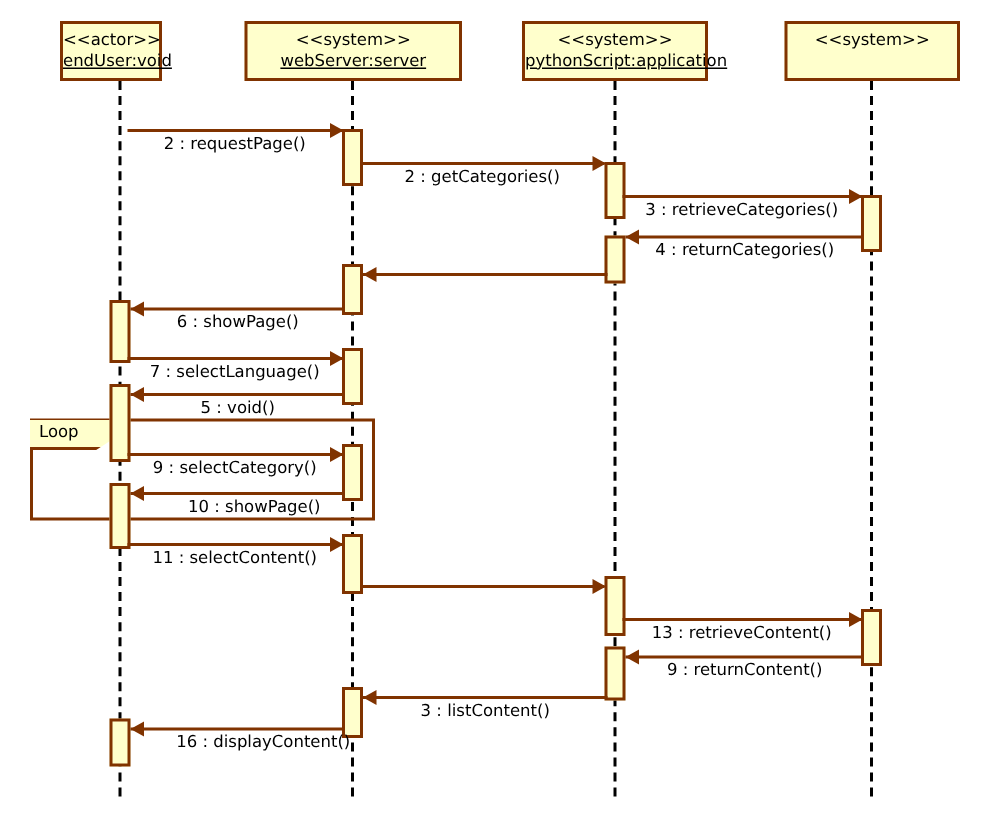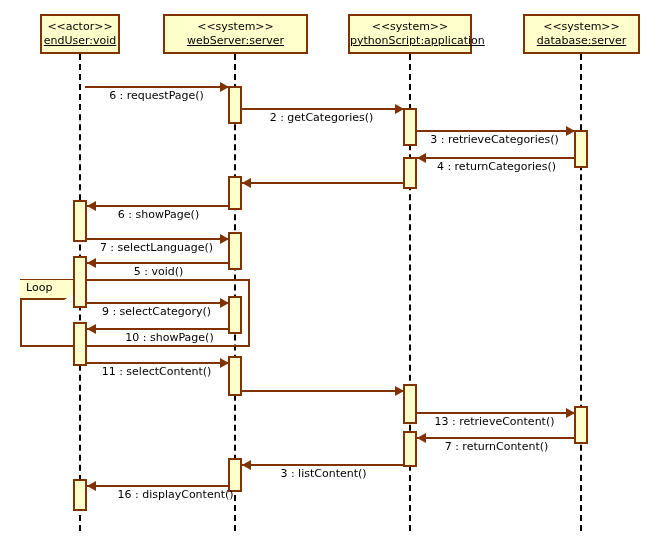--- a/index.html
+++ b/index.html
@@ -107,21 +107,21 @@
     <div class="activation" style="left: 228px; top: 296px; height: 38px;"></div>
     <div class="activation" style="left: 73px; top: 322px; height: 44px;"></div>
     <div class="activation" style="left: 228px; top: 356px; height: 40px;"></div>
     <div class="activation" style="left: 403px; top: 384px; height: 40px;"></div>
     <div class="activation" style="left: 574px; top: 406px; height: 38px;"></div>
     <div class="activation" style="left: 403px; top: 431px; height: 36px;"></div>
     <div class="activation" style="left: 228px; top: 458px; height: 34px;"></div>
     <div class="activation" style="left: 73px; top: 479px; height: 32px;"></div>
     <div class="msg-line" style="left: 85px; top: 86px; width: 143px;"></div>
     <div class="arrow-head right" style="top: 82px; left: 220px;"></div>
-    <div class="msg-label" style="top: 89px; left: 85px; width: 143px;">6 : requestPage()</div>
+    <div class="msg-label" style="top: 89px; left: 85px; width: 143px;">2 : requestPage()</div>
     <div class="msg-line" style="left: 240px; top: 108px; width: 163px;"></div>
     <div class="arrow-head right" style="top: 104px; left: 395px;"></div>
     <div class="msg-label" style="top: 111px; left: 240px; width: 163px;">2 : getCategories()</div>
     <div class="msg-line" style="left: 415px; top: 130px; width: 159px;"></div>
     <div class="arrow-head right" style="top: 126px; left: 566px;"></div>
     <div class="msg-label" style="top: 133px; left: 415px; width: 159px;">3 : retrieveCategories()</div>
     <div class="msg-line" style="left: 417px; top: 157px; width: 159px;"></div>
     <div class="arrow-head left" style="top: 153px; left: 417px;"></div>
     <div class="msg-label" style="top: 160px; left: 417px; width: 159px;">4 : returnCategories()</div>
     <div class="msg-line" style="left: 242px; top: 182px; width: 163px;"></div>
@@ -144,36 +144,35 @@
     <div class="msg-line" style="left: 85px; top: 362px; width: 143px;"></div>
     <div class="arrow-head right" style="top: 358px; left: 220px;"></div>
     <div class="msg-label" style="top: 365px; left: 85px; width: 143px;">11 : selectContent()</div>
     <div class="msg-line" style="left: 240px; top: 390px; width: 163px;"></div>
     <div class="arrow-head right" style="top: 386px; left: 395px;"></div>
     <div class="msg-line" style="left: 415px; top: 412px; width: 159px;"></div>
     <div class="arrow-head right" style="top: 408px; left: 566px;"></div>
     <div class="msg-label" style="top: 415px; left: 415px; width: 159px;">13 : retrieveContent()</div>
     <div class="msg-line" style="left: 417px; top: 437px; width: 159px;"></div>
     <div class="arrow-head left" style="top: 433px; left: 417px;"></div>
-    <div class="msg-label" style="top: 440px; left: 417px; width: 159px;">7 : returnContent()</div>
+    <div class="msg-label" style="top: 440px; left: 417px; width: 159px;">9 : returnContent()</div>
     <div class="msg-line" style="left: 242px; top: 464px; width: 163px;"></div>
     <div class="arrow-head left" style="top: 460px; left: 242px;"></div>
     <div class="msg-label" style="top: 467px; left: 242px; width: 163px;">3 : listContent()</div>
     <div class="msg-line" style="left: 87px; top: 485px; width: 143px;"></div>
     <div class="arrow-head left" style="top: 481px; left: 87px;"></div>
     <div class="msg-label" style="top: 488px; left: 87px; width: 143px; padding-left: 17px;">16 : displayContent()</div>
-    <div class="lifeline-head" style="left: 40px; top: 14px; width: 80px; height: 40px;">
+    <div class="lifeline-head" style="left: 40px; top: 14px; width: 68px; height: 40px;">
       <span class="stereo">&lt;&lt;actor&gt;&gt;</span>
       <span class="iname">endUser:void</span>
     </div>
     <div class="lifeline-head" style="left: 163px; top: 14px; width: 145px; height: 40px;">
       <span class="stereo">&lt;&lt;system&gt;&gt;</span>
       <span class="iname">webServer:server</span>
     </div>
     <div class="lifeline-head" style="left: 348px; top: 14px; width: 124px; height: 40px;">
       <span class="stereo">&lt;&lt;system&gt;&gt;</span>
       <span class="iname">pythonScript:application</span>
     </div>
     <div class="lifeline-head" style="left: 523px; top: 14px; width: 117px; height: 40px;">
       <span class="stereo">&lt;&lt;system&gt;&gt;</span>
-      <span class="iname">database:server</span>
     </div>
   </div>
 
 </body></html>

